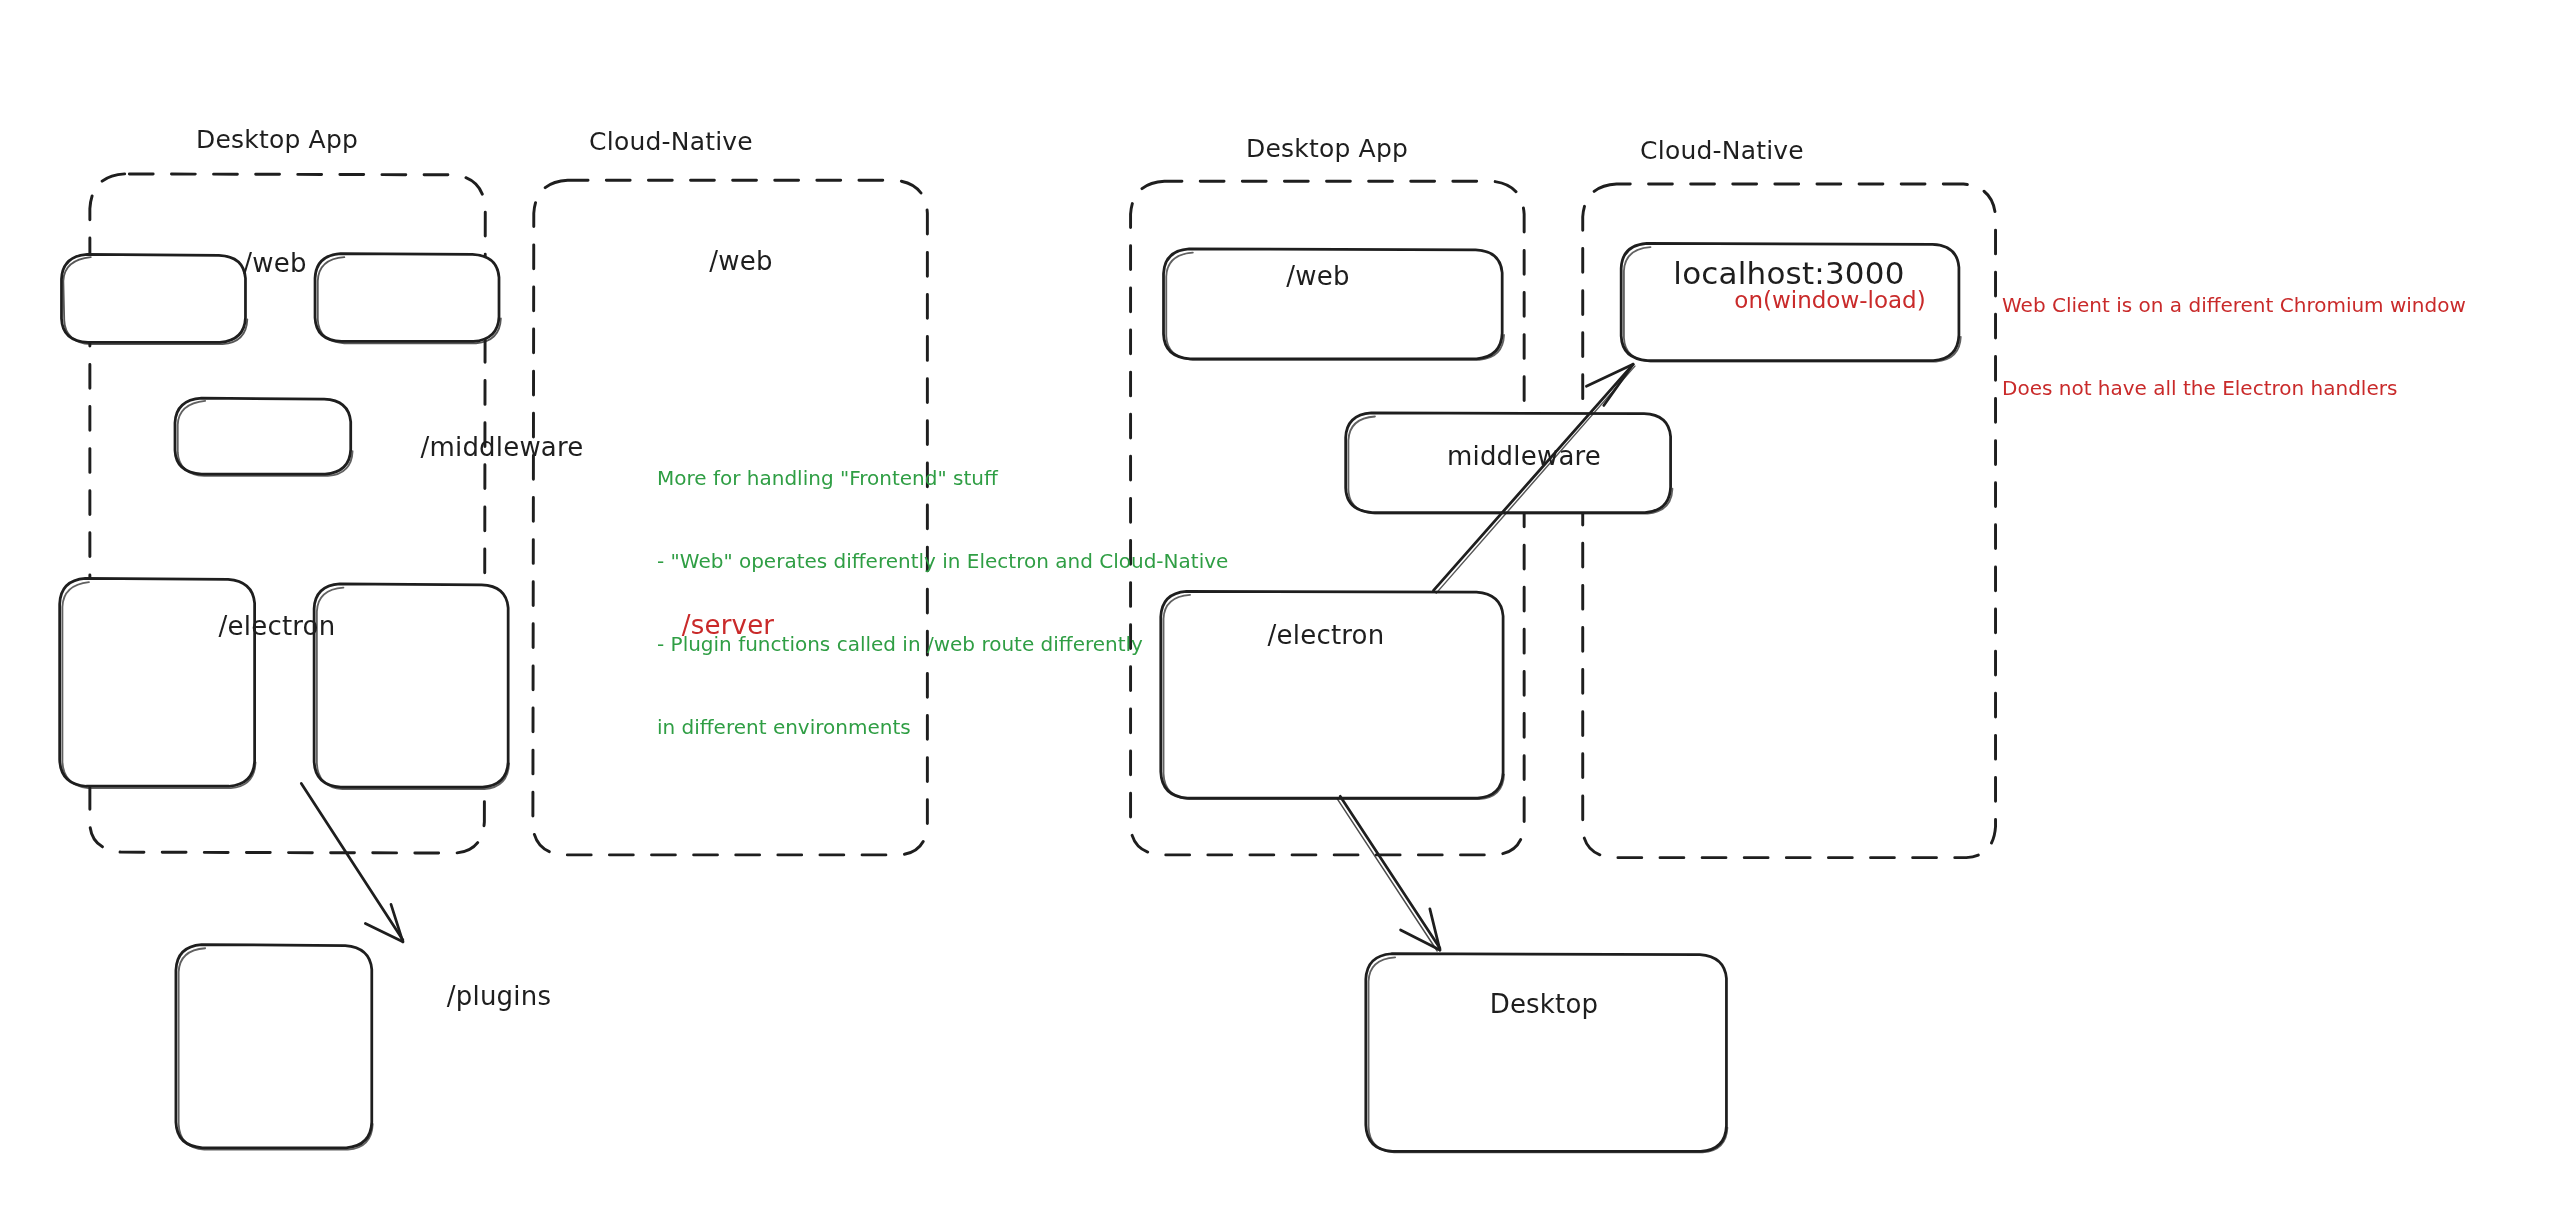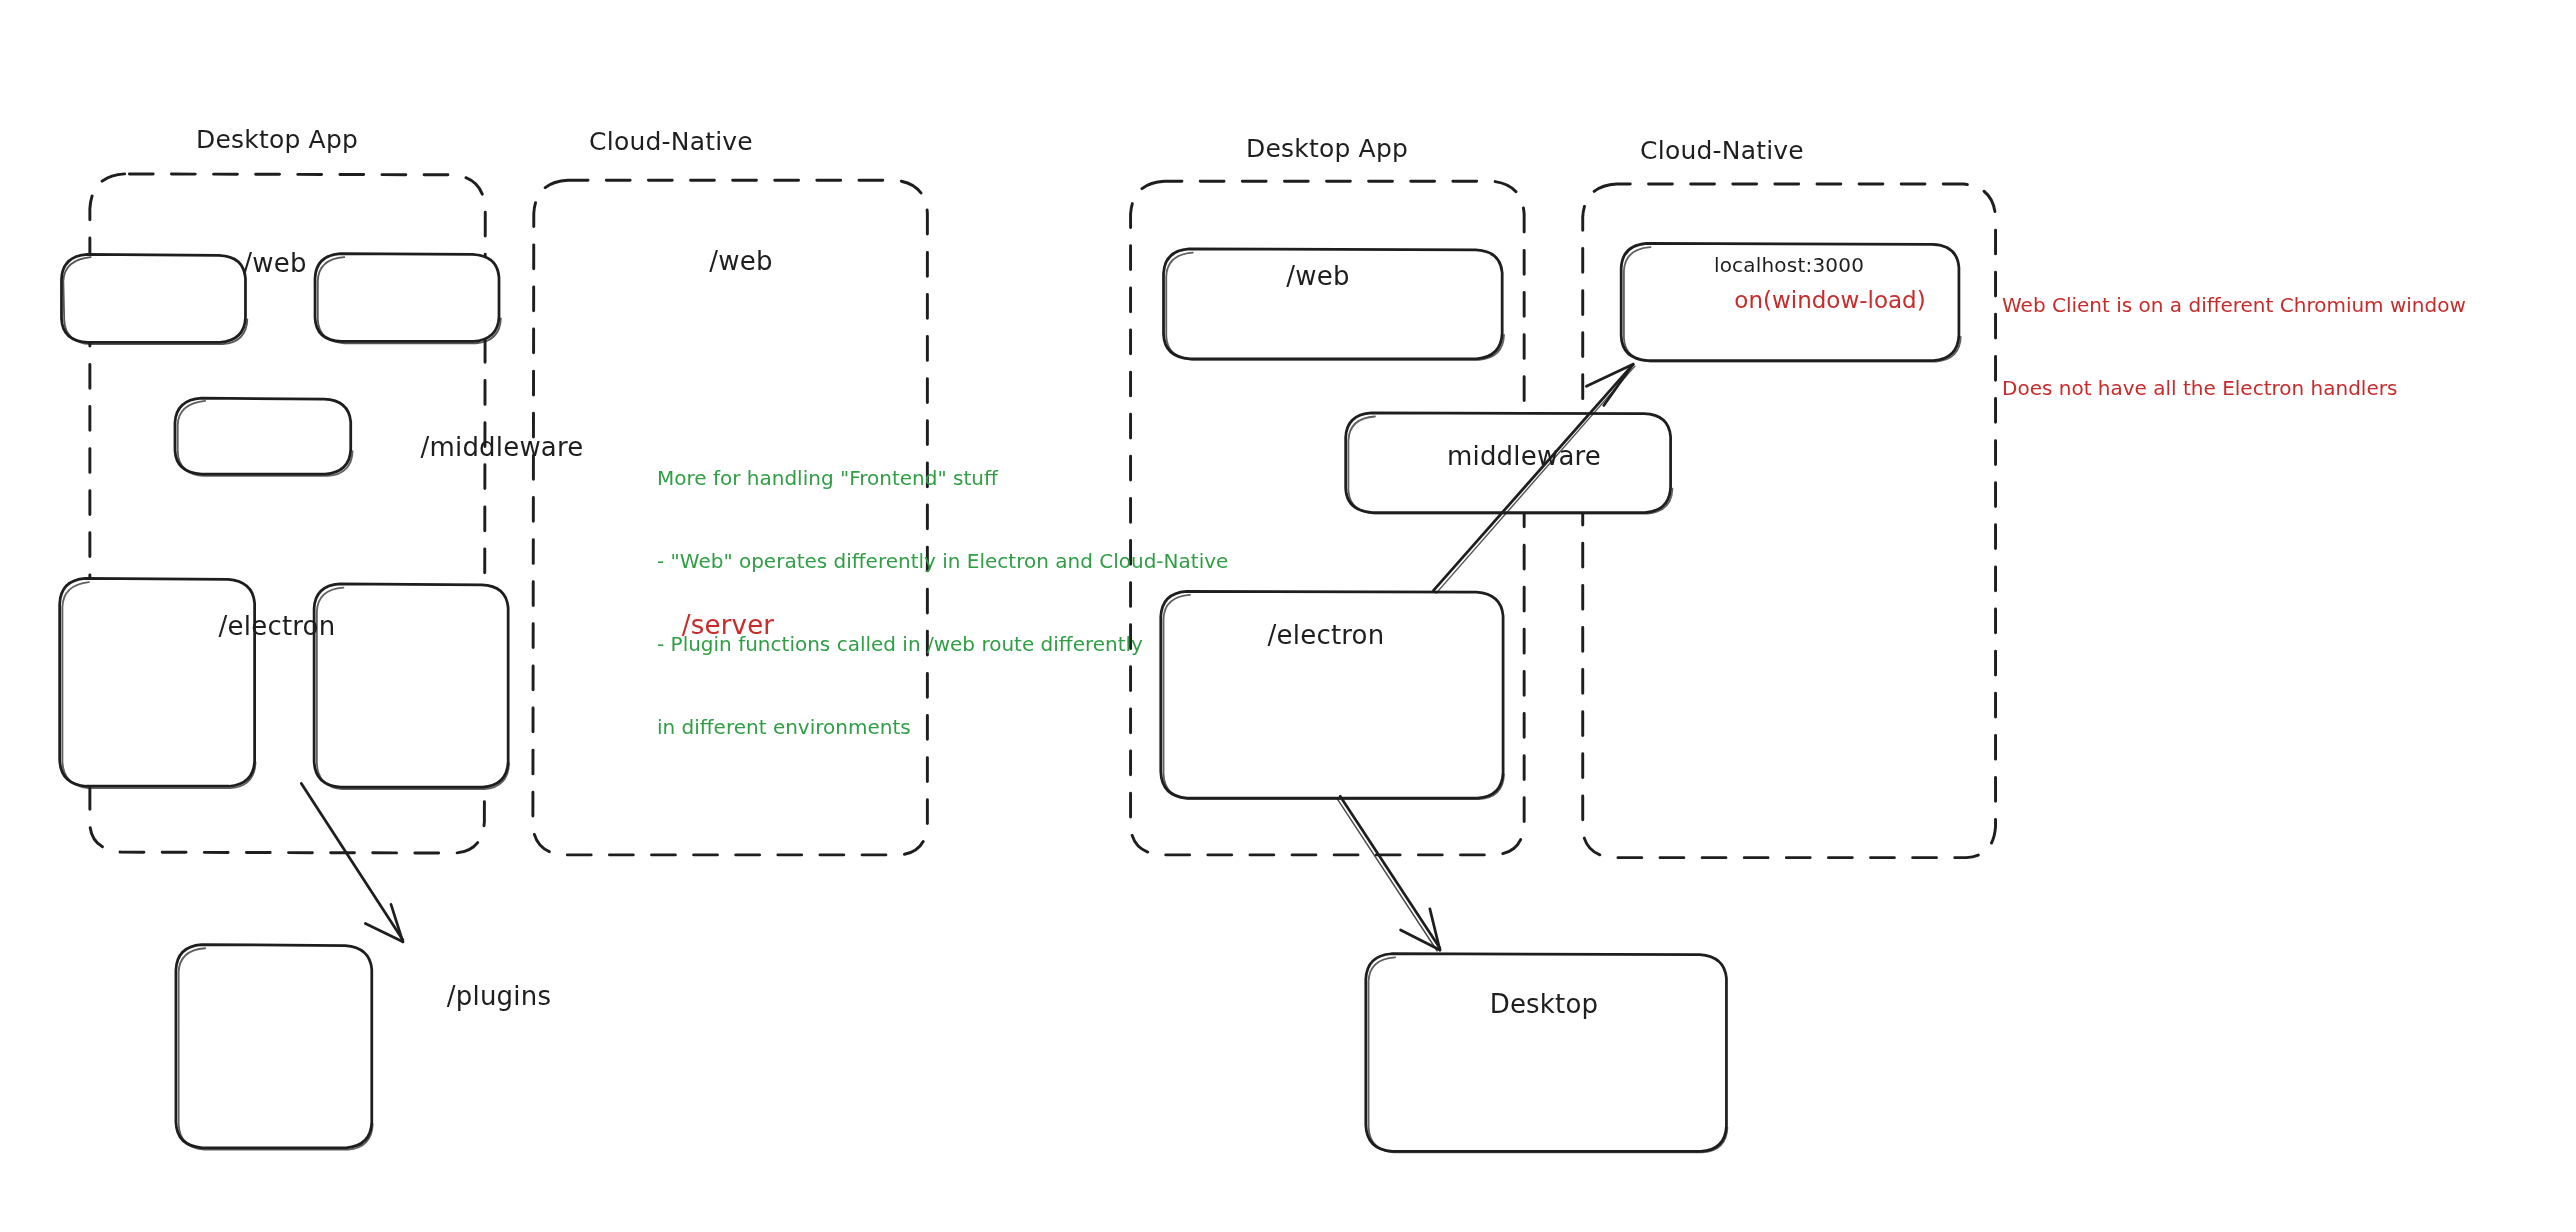--- a/index.html
+++ b/index.html
@@ -38,21 +38,21 @@
     font-size: 25px;
     text-align: center;
     transform: translateX(-50%);
   }
   .box-label {
     font-size: 26px;
     text-align: center;
     transform: translateX(-50%);
   }
   .box-label.big {
-    font-size: 20px;
+    font-size: 31px;
   }
   .red {
     color: #c92a2a;
   }
   .green {
     color: #2f9e44;
   }
   .annotation {
     position: absolute;
     font-size: 20px;

